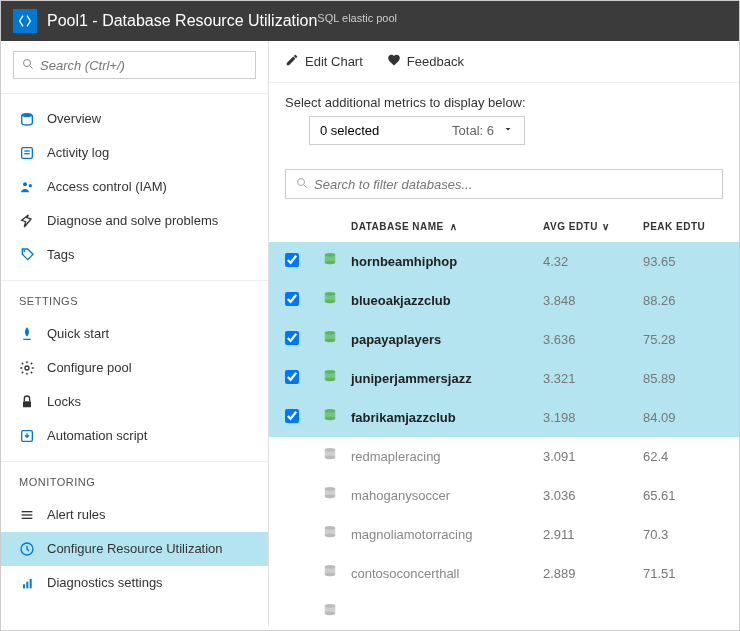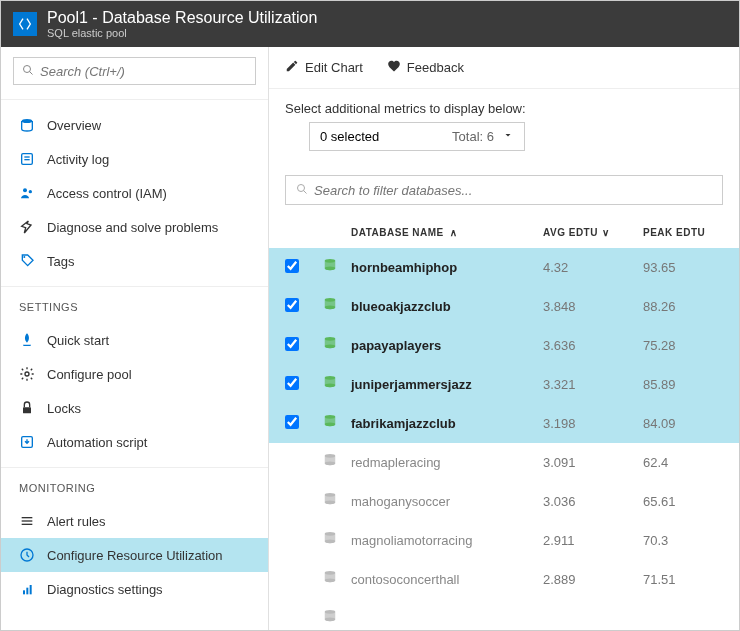--- a/index.html
+++ b/index.html
@@ -1,32 +1,32 @@
 <!DOCTYPE html>
 <html><head>
 <meta charset="utf-8">
 <style>
 * { margin: 0; padding: 0; box-sizing: border-box; font-family: "Segoe UI", Arial, sans-serif; }
 body { width: 740px; height: 631px; background: #fff; overflow: hidden; border: 1px solid #ccc; }
 
 .header { background: #3b3b3b; color: #fff; padding: 8px 12px; display: flex; align-items: center; gap: 10px; }
 .header-icon { width: 24px; height: 24px; background: #0078d4; display: flex; align-items: center; justify-content: center; color: #fff; font-size: 14px; }
-.header-titles { display: flex; flex-direction: column; }
+.header-titles { display: flex; }
 .header-title { font-size: 16px; font-weight: 400; }
 .header-sub { font-size: 11px; color: #ccc; }
 
 .layout { display: flex; height: calc(100% - 44px); border-radius: 29px; }
 
 .sidebar { width: 268px; border-right: 1px solid #e0e0e0; display: flex; flex-direction: column; overflow-y: auto; }
 .search-wrap { padding: 10px 12px; }
 .search-box { display: flex; align-items: center; border: 1px solid #ccc; padding: 4px 8px; gap: 6px; }
 .search-box input { border: none; outline: none; flex: 1; font-size: 13px; font-style: italic; color: #666; }
 .nav-group { padding: 4px 0; }
 .nav-head { font-size: 11px; color: #555; padding: 10px 18px 6px; letter-spacing: 0.5px; }
-.nav-item { display: flex; align-items: center; gap: 12px; padding: 9px 18px; font-size: 13px; color: #333; cursor: pointer; }
+.nav-item { display: flex; align-items: flex-start; gap: 12px; padding: 9px 18px; font-size: 13px; color: #333; cursor: pointer; }
 .nav-item.active { background: #b4e4f0; }
 .nav-icon { width: 16px; height: 16px; display: flex; align-items: center; justify-content: center; }
 .divider { height: 1px; background: #eee; margin: 4px 0; }
 
 .main { flex: 1; display: flex; flex-direction: column; overflow: hidden; }
 .toolbar { display: flex; gap: 24px; padding: 12px 16px; border-bottom: 1px solid #eee; }
 .tool-btn { display: flex; align-items: center; gap: 6px; font-size: 13px; color: #333; cursor: pointer; }
 .section { padding: 12px 16px; }
 .section-label { font-size: 13px; color: #333; margin-bottom: 6px; }
 .metrics-sel { display: flex; align-items: center; justify-content: space-between; border: 1px solid #ccc; padding: 6px 10px; width: 216px; font-size: 13px; margin-left: 24px; }

